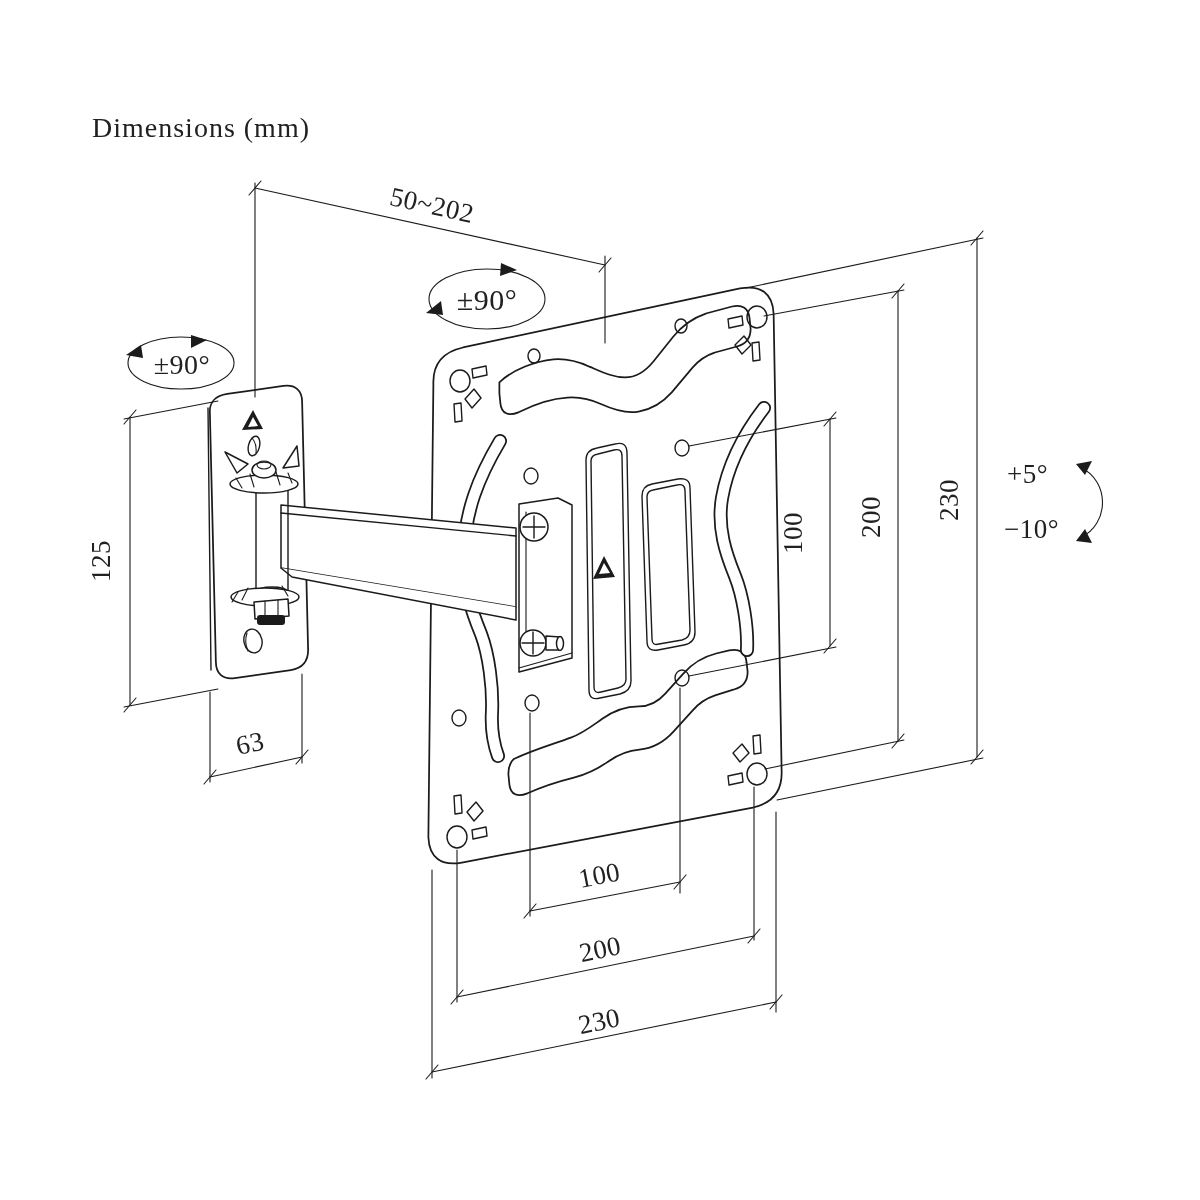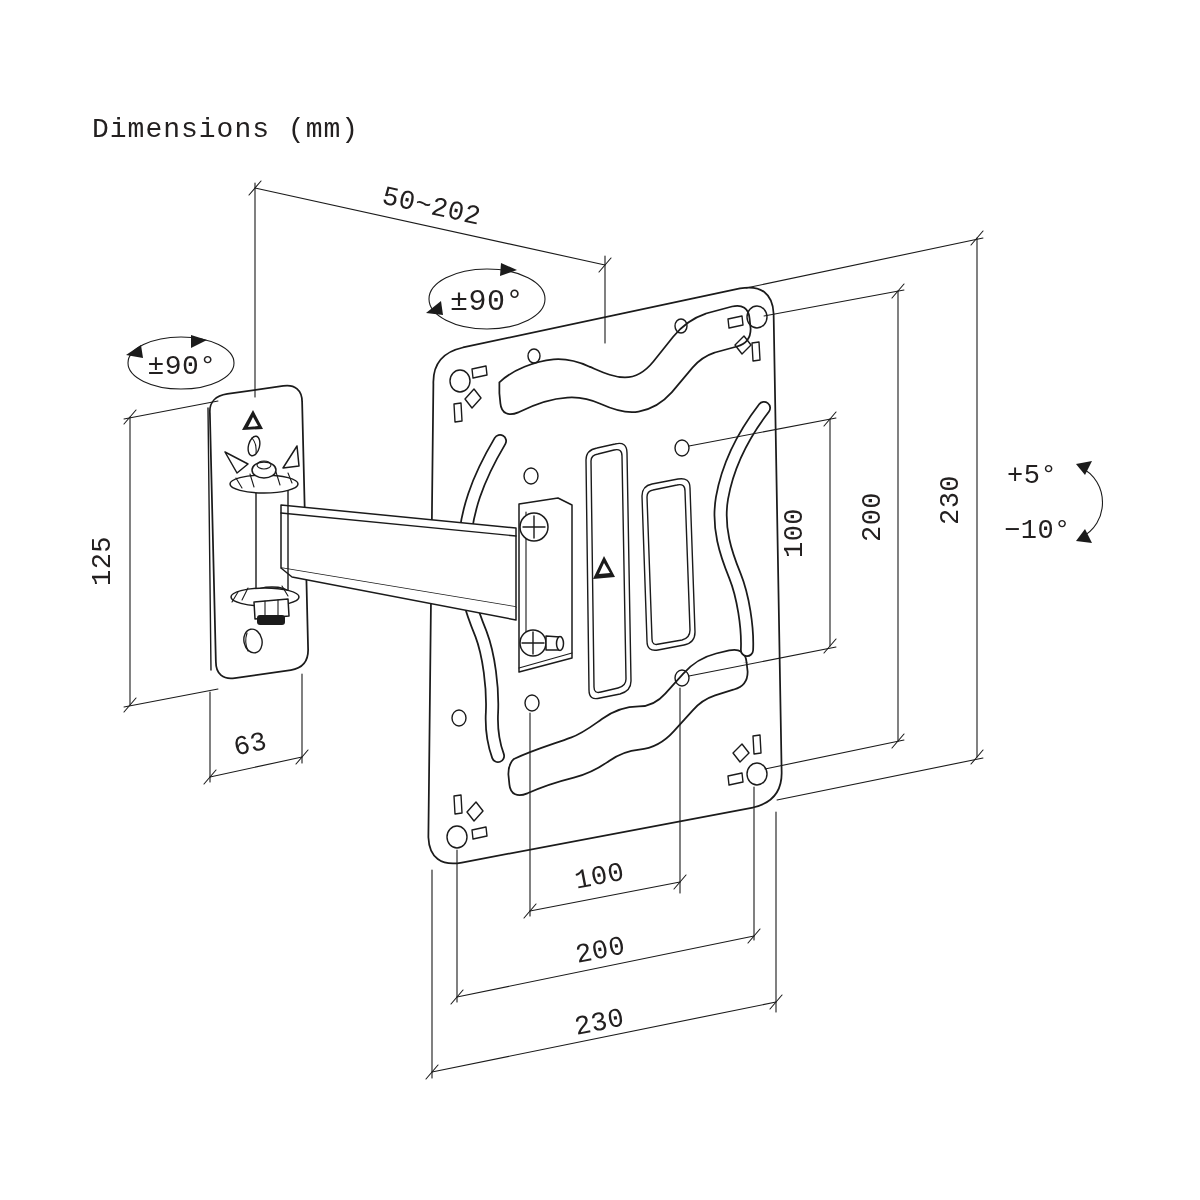--- a/index.html
+++ b/index.html
@@ -1,17 +1,17 @@
 <!DOCTYPE html>
 <html><head>
 <meta charset="utf-8">
 <style>
   html,body{margin:0;padding:0;background:#ffffff;}
   #stage{position:relative;width:1200px;height:1200px;background:#ffffff;overflow:hidden;
-         font-family:Liberation Mono, monospace;}
+         font-family:Liberation Serif, serif;}
   svg{position:absolute;left:0;top:0;}
   .ln{stroke:#1b1b1b;stroke-width:1.4;fill:none;stroke-linecap:round;stroke-linejoin:round;}
   .thin{stroke:#1b1b1b;stroke-width:1.1;fill:none;stroke-linecap:round;}
   .dim{stroke:#1b1b1b;stroke-width:1.1;fill:none;stroke-linecap:round;}
   .wf{fill:#ffffff;stroke:#1b1b1b;stroke-width:1.5;stroke-linejoin:round;}
   .dark{fill:#1b1b1b;stroke:none;}
   text{fill:#232020;letter-spacing:0.5px;}
   .dimtxt{font-size:27px;}
   .title{font-size:28px;letter-spacing:1px;}
 </style>

